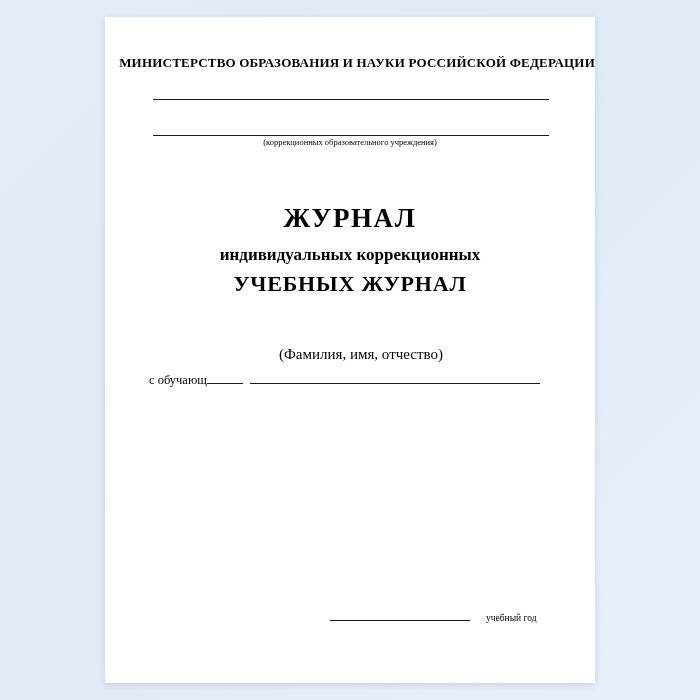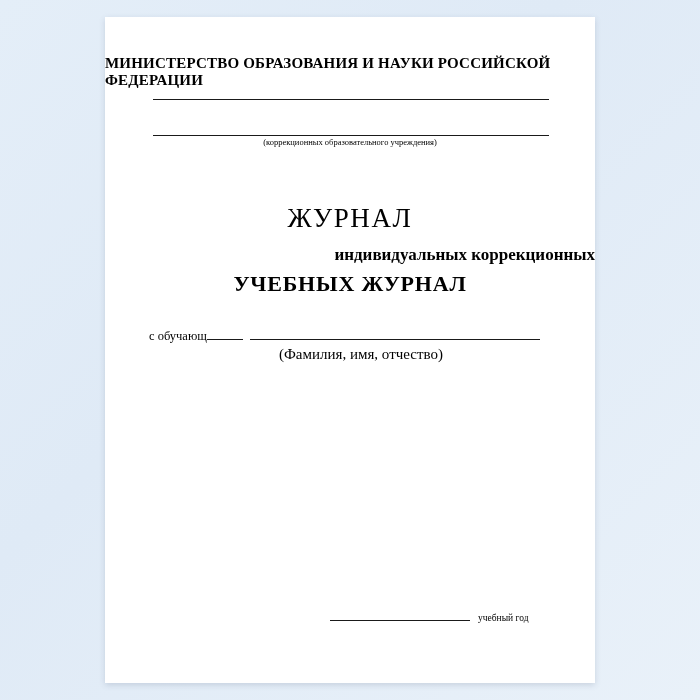--- a/index.html
+++ b/index.html
@@ -28,23 +28,23 @@
     width: 490px;
     height: 666px;
     background: #ffffff;
     box-shadow: 0 2px 6px rgba(60, 80, 110, 0.18);
   }
   .ministry {
     position: absolute;
     top: 38px;
     left: 0;
     width: 100%;
-    text-align: left;
+    text-align: right;
     font-family: "Liberation Serif", serif;
-    font-size: 15px;
+    font-size: 13px;
     font-weight: bold;
     letter-spacing: 0.2px;
     color: #000;
   }
   .rule {
     position: absolute;
     border-bottom: 1px solid #1a1a1a;
     height: 0;
   }
   .rule1 { left: 48px; top: 82px; width: 396px; }
@@ -58,30 +58,30 @@
     font-size: 8.5px;
     color: #000;
   }
   .title-main {
     position: absolute;
     top: 186px;
     left: 0;
     width: 100%;
     text-align: center;
     font-size: 27px;
-    font-weight: normal;
+    font-weight: bold;
     letter-spacing: 1.6px;
     color: #000;
   }
   .title-sub1 {
     position: absolute;
     top: 228px;
     left: 0;
     width: 100%;
-    text-align: right;
+    text-align: center;
     font-size: 17px;
     font-weight: bold;
     color: #000;
   }
   .title-sub2 {
     position: absolute;
     top: 254px;
     left: 0;
     width: 100%;
     text-align: center;
@@ -93,20 +93,21 @@
   .student-row {
     position: absolute;
     top: 312px;
     left: 44px;
     width: 404px;
     font-size: 12.5px;
     color: #000;
   }
   .student-label {
     display: inline-block;
+    margin-top: 44px;
   }
   .student-blank-short {
     display: inline-block;
     width: 36px;
     border-bottom: 1px solid #1a1a1a;
     vertical-align: baseline;
   }
   .student-blank-long {
     display: inline-block;
     width: 290px;
@@ -133,21 +134,21 @@
     white-space: nowrap;
   }
   .year-blank {
     display: inline-block;
     width: 140px;
     border-bottom: 1px solid #1a1a1a;
     vertical-align: baseline;
   }
   .year-label {
     display: inline-block;
-    margin-left: 8px;
+    margin-left: 16px;
     font-size: 9.5px;
   }
 </style>
 </head>
 <body>
 
 <div class="backdrop"></div>
 
 <div class="page">
 

